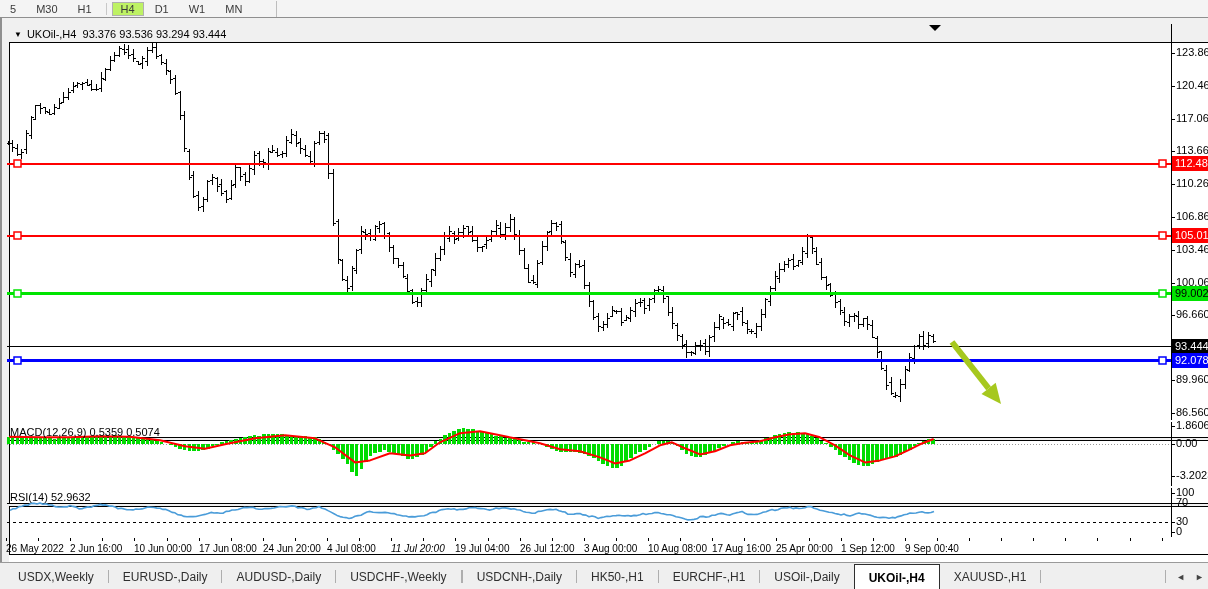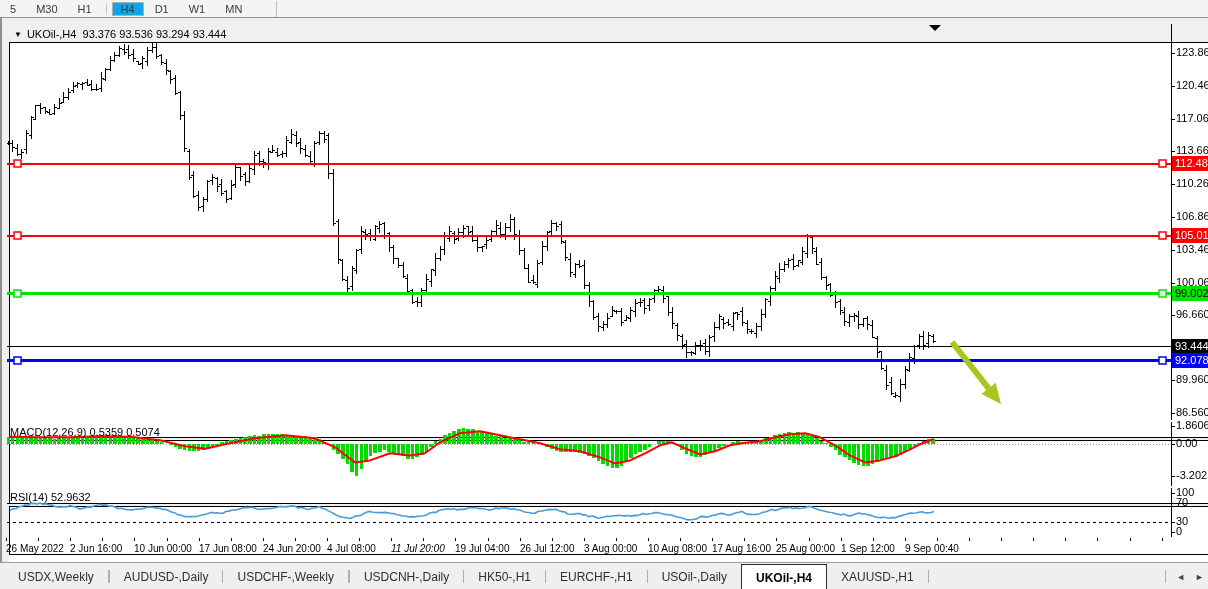--- a/index.html
+++ b/index.html
@@ -3,21 +3,21 @@
 <meta charset="utf-8">
 <style>
   html,body{margin:0;padding:0;background:#d4d0c8;}
   #screen{position:relative;width:1208px;height:589px;overflow:hidden;background:#f0f0f0;
           font-family:"Liberation Sans",sans-serif;-webkit-font-smoothing:none;}
   .abs{position:absolute;}
   
   #toolbar{left:0;top:0;width:1208px;height:17px;background:#f4f4f4;border-bottom:1px solid #d9d9d9;
            display:flex;align-items:center;font-size:11px;color:#3a3a3a;}
   .tfbtn{padding:1px 9px;margin:0 1px;cursor:default;white-space:nowrap;}
-  .tfbtn.active{background:#0ea5e9;border:1px solid #b0b0b0;padding:0 8px;}
+  .tfbtn.active{background:#bef264;border:1px solid #b0b0b0;padding:0 8px;}
   .tfsep{width:1px;height:12px;background:#c8c8c8;margin:0 4px;}
   .tfsep.tall{height:16px;margin:0 30px 0 24px;background:#bdbdbd;}
   
   #window{left:0;top:17px;width:1208px;height:545px;background:#f0f0f0;
           border-top:1px solid #8f8f8f;border-left:2px solid #8f8f8f;box-sizing:border-box;}
   .pane{background:#fff;border:1px solid #000;box-sizing:border-box;}
   #pane-main{left:7px;top:24px;width:1201px;height:396px;}
   #pane-macd{left:7px;top:422px;width:1201px;height:64px;}
   #pane-rsi{left:7px;top:488px;width:1201px;height:49px;}
   .axsplit{width:1px;background:#000;left:1171px;}
@@ -390,29 +390,30 @@
       <div class="abs xlabel" style="left: 134px;">10 Jun 00:00</div>
       <div class="abs xlabel" style="left: 199px;">17 Jun 08:00</div>
       <div class="abs xlabel" style="left: 263px;">24 Jun 20:00</div>
       <div class="abs xlabel" style="left: 327px;">4 Jul 08:00</div>
       <div class="abs xlabel" style="left: 391px; font-style: italic;">11 Jul 20:00</div>
       <div class="abs xlabel" style="left: 455px;">19 Jul 04:00</div>
       <div class="abs xlabel" style="left: 520px;">26 Jul 12:00</div>
       <div class="abs xlabel" style="left: 584px;">3 Aug 00:00</div>
       <div class="abs xlabel" style="left: 648px;">10 Aug 08:00</div>
       <div class="abs xlabel" style="left: 712px;">17 Aug 16:00</div>
-      <div class="abs xlabel" style="left: 776px;">25 Aug 00:00</div>
+      <div class="abs xlabel" style="left: 776px;">25 Apr 00:00</div>
       <div class="abs xlabel" style="left: 841px;">1 Sep 12:00</div>
       <div class="abs xlabel" style="left: 905px;">9 Sep 00:40</div>
     </div>
 
   <div id="tabbar" class="abs">
     <div id="tabs">
         <div class="tab">USDX,Weekly</div>
         <span class="tabsep"></span>
+        <div class="tab">EURUSD-,Daily</div>
         <span class="tabsep"></span>
         <div class="tab">AUDUSD-,Daily</div>
         <span class="tabsep"></span>
         <div class="tab">USDCHF-,Weekly</div>
         <span class="tabsep"></span>
         <span class="tabsep"></span>
         <div class="tab">USDCNH-,Daily</div>
         <span class="tabsep"></span>
         <div class="tab">HK50-,H1</div>
         <span class="tabsep"></span>

